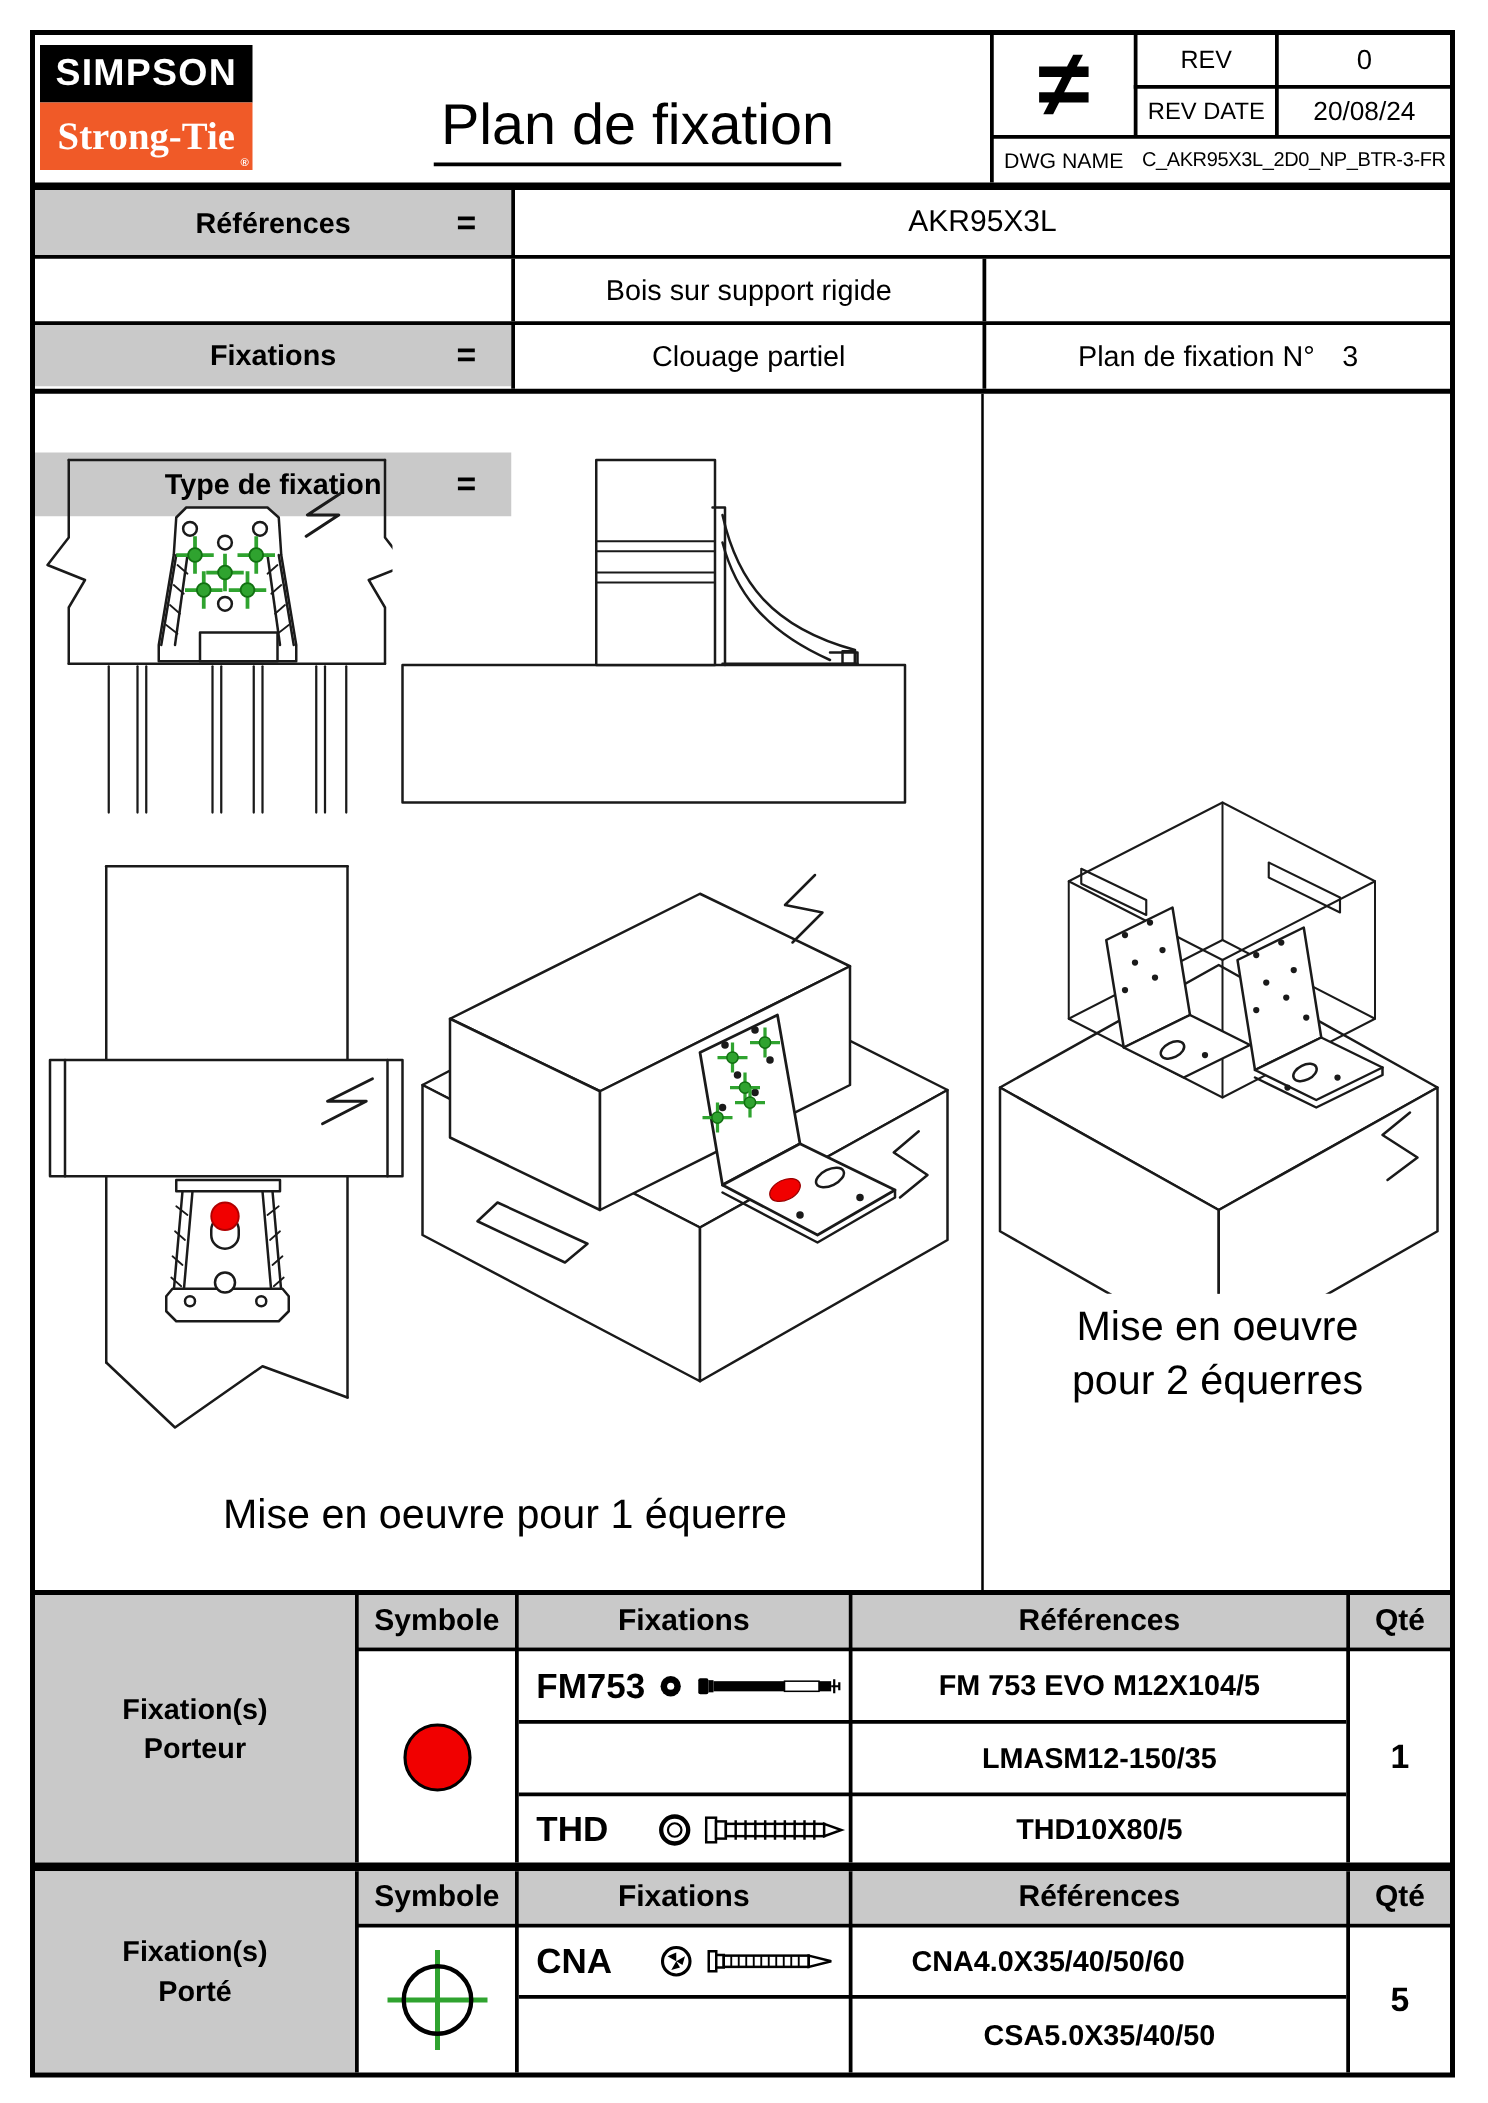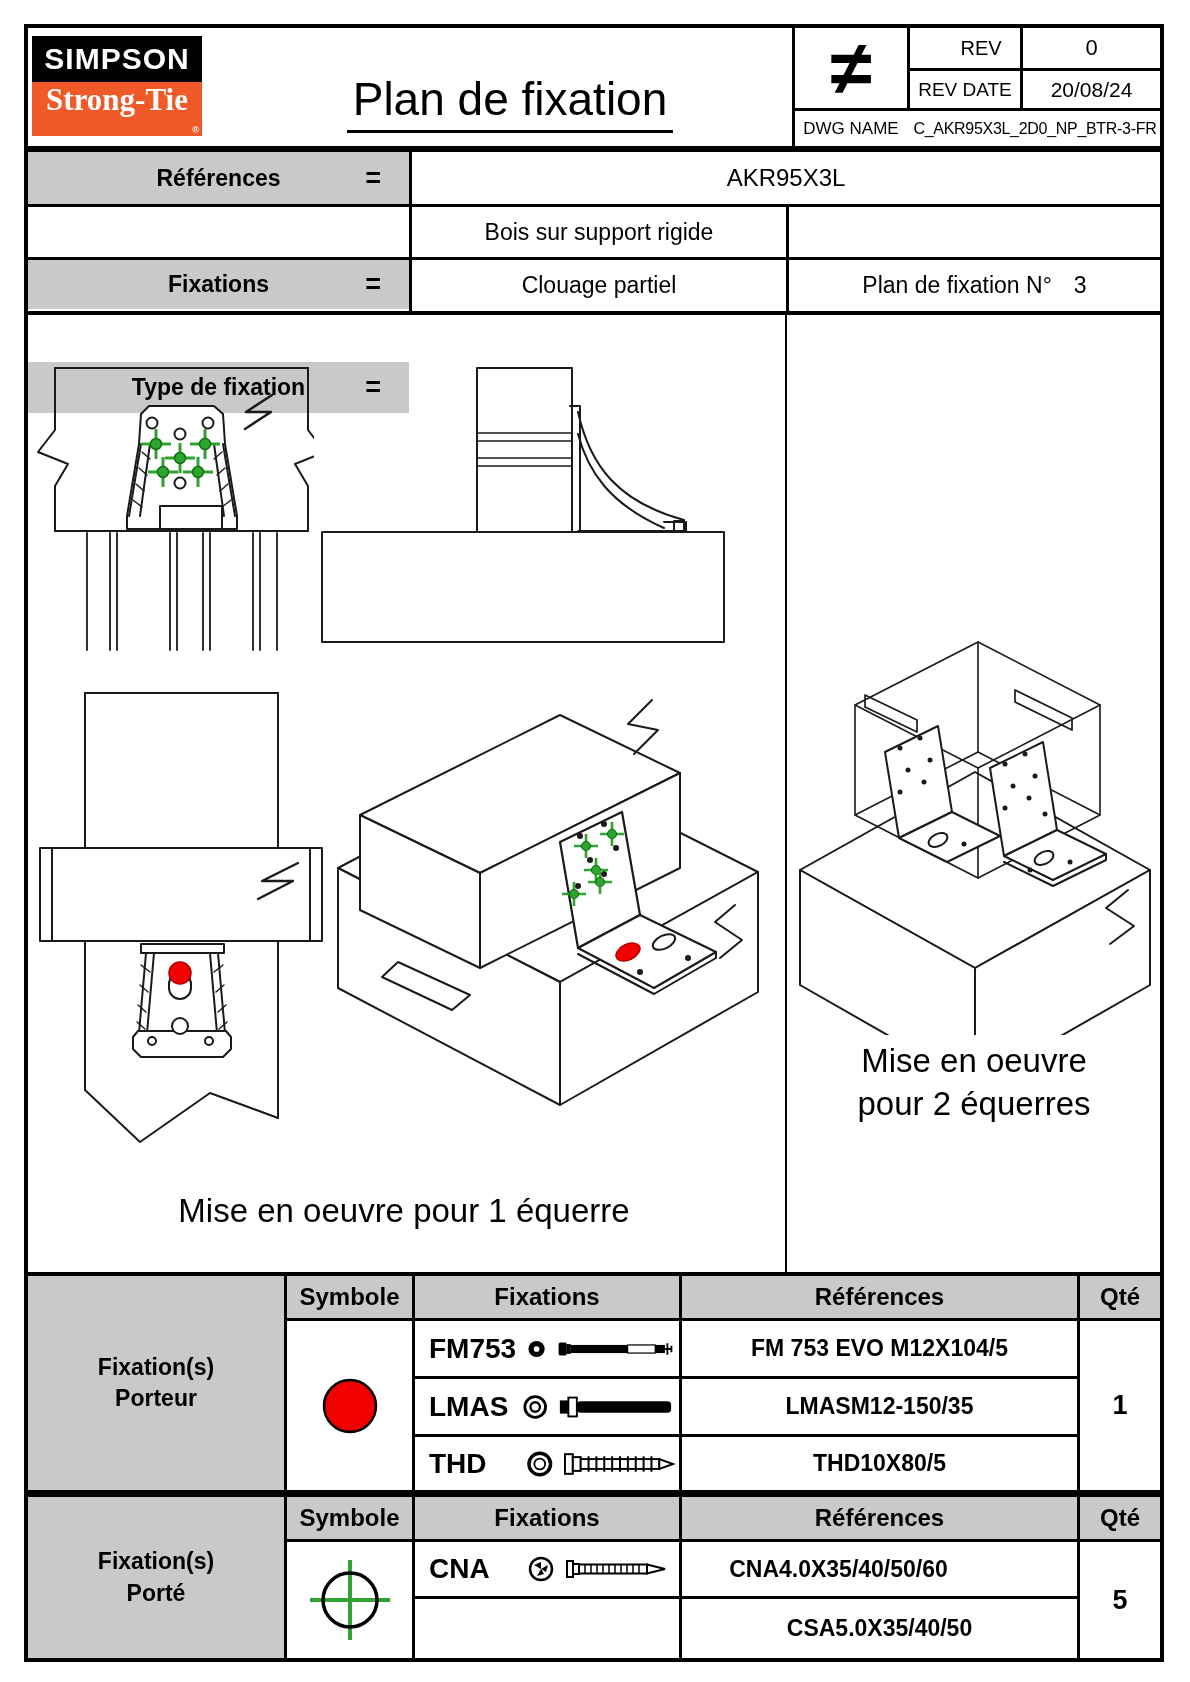--- a/index.html
+++ b/index.html
@@ -7,21 +7,21 @@
         font-family:"Liberation Sans",sans-serif;color:#000;overflow:hidden;}
   .abs{position:absolute;}
   .cell{position:absolute;display:flex;align-items:center;justify-content:center;}
   .gray{background:#c9c9c9;}
   .hline,.vline{position:absolute;background:#000;}
   .frame{position:absolute;left:24px;top:24px;width:1132px;height:1630px;
          border:4px solid #000;pointer-events:none;}
   .logo-top{background:#000;color:#fff;font-weight:bold;font-size:30px;
             letter-spacing:1px;display:flex;align-items:center;justify-content:center;}
   .logo-bottom{background:#f05a28;color:#fff;font-weight:bold;font-size:31px;
-               font-family:"Liberation Serif",serif;display:flex;align-items:flex-start;justify-content:center;position:relative;}
+               font-family:"Liberation Serif",serif;display:flex;align-items:center;justify-content:center;position:relative;}
   .logo-reg{position:absolute;right:3px;bottom:1px;font-size:9px;font-family:"Liberation Sans",sans-serif;}
   .title-wrap{position:absolute;left:250px;top:60px;width:520px;text-align:center;margin-top:12px;}
   .title-wrap span{display:inline-block;font-size:46px;padding:0 6px 4px 6px;border-bottom:3px solid #000;}
   .neq{font-size:76px;font-weight:bold;line-height:1;}
   .ref-label{position:relative;display:flex;align-items:center;justify-content:center;
              font-weight:bold;font-size:23px;}
   .ref-eq{position:absolute;right:28px;font-size:27px;font-weight:bold;}
   .ref-val{font-size:23px;}
   .tbl-head{font-weight:bold;font-size:24px;}
   .fixrow{position:absolute;display:flex;align-items:center;gap:10px;padding-left:14px;box-sizing:border-box;}
@@ -52,21 +52,21 @@
 
   <div class="vline" style="left:792px;top:28px;width:3px;height:118px;"></div>
   <div class="vline" style="left:907px;top:28px;width:3px;height:80px;"></div>
   <div class="vline" style="left:1020px;top:28px;width:3px;height:80px;"></div>
   <div class="hline" style="left:907px;top:68px;width:253px;height:3px;"></div>
   <div class="hline" style="left:792px;top:108px;width:368px;height:3px;"></div>
 
   <div class="cell" style="left:795px;top:28px;width:112px;height:80px;">
     <span class="neq">≠</span>
   </div>
-  <div class="cell" style="left:910px;top:28px;width:110px;height:40px;font-size:20px;padding-left:16px;">REV</div>
+  <div class="cell" style="left:910px;top:28px;width:110px;height:40px;font-size:20px;">REV</div>
   <div class="cell" style="left:1023px;top:28px;width:137px;height:40px;font-size:22px;">0</div>
   <div class="cell" style="left:910px;top:71px;width:110px;height:37px;font-size:19px;">REV DATE</div>
   <div class="cell" style="left:1023px;top:71px;width:137px;height:37px;font-size:21px;">20/08/24</div>
   <div class="cell" style="left:795px;top:111px;width:112px;height:35px;font-size:17px;">DWG NAME</div>
   <div class="cell" style="left:910px;top:111px;width:250px;height:35px;font-size:16px;letter-spacing:-0.3px;">C_AKR95X3L_2D0_NP_BTR-3-FR</div>
 
   <div class="hline" style="left:24px;top:146px;width:1140px;height:6px;"></div>
 
   <div class="cell gray ref-label" style="left:28px;top:152px;width:381px;height:52px;">
     <span>Références</span>
@@ -364,32 +364,20 @@
       <rect x="12" y="7" width="5" height="12" fill="#000"></rect>
       <rect x="17" y="8" width="70" height="10" fill="#000"></rect>
       <rect x="87" y="8" width="34" height="10" fill="#fff" stroke="#000" stroke-width="1.5"></rect>
       <rect x="121" y="8" width="12" height="10" fill="#000"></rect>
       <path d="M136,6 V20 M141,9 V17 M133,13 H141" stroke="#000" stroke-width="2.2" fill="none"></path>
     </svg>
   </div>
   <div class="cell refcell" style="left:682px;top:1321px;width:395px;height:55px;">FM 753 EVO M12X104/5</div>
   <div class="hline" style="left:415px;top:1376px;width:662px;height:3px;"></div>
 
-  <div class="fixrow" style="left:415px;top:1379px;width:264px;height:55px;">
-    <span class="fixname">LMAS</span>
-    <svg width="28" height="28" viewBox="0 0 28 28">
-        <circle cx="14" cy="14" r="11" fill="none" stroke="#000" stroke-width="3"></circle>
-        <circle cx="14" cy="14" r="5" fill="none" stroke="#000" stroke-width="2.5"></circle>
-      </svg>
-    <svg width="128" height="28" viewBox="0 0 128 28">
-      <rect x="2" y="7" width="9" height="14" fill="#000"></rect>
-      <rect x="11" y="4" width="9" height="20" fill="#fff" stroke="#000" stroke-width="2"></rect>
-      <rect x="20" y="8" width="100" height="12" rx="4" fill="#000"></rect>
-    </svg>
-  </div>
   <div class="cell refcell" style="left:682px;top:1379px;width:395px;height:55px;">LMASM12-150/35</div>
   <div class="hline" style="left:415px;top:1434px;width:662px;height:3px;"></div>
 
   <div class="fixrow" style="left:415px;top:1437px;width:264px;height:53px;">
     <span class="fixname">THD</span>
     <svg width="28" height="28" viewBox="0 0 28 28">
         <circle cx="14" cy="14" r="11" fill="none" stroke="#000" stroke-width="3.5"></circle>
         <circle cx="14" cy="14" r="5.5" fill="none" stroke="#000" stroke-width="1.8"></circle>
       </svg>
     <svg width="118" height="28" viewBox="0 0 118 28">

